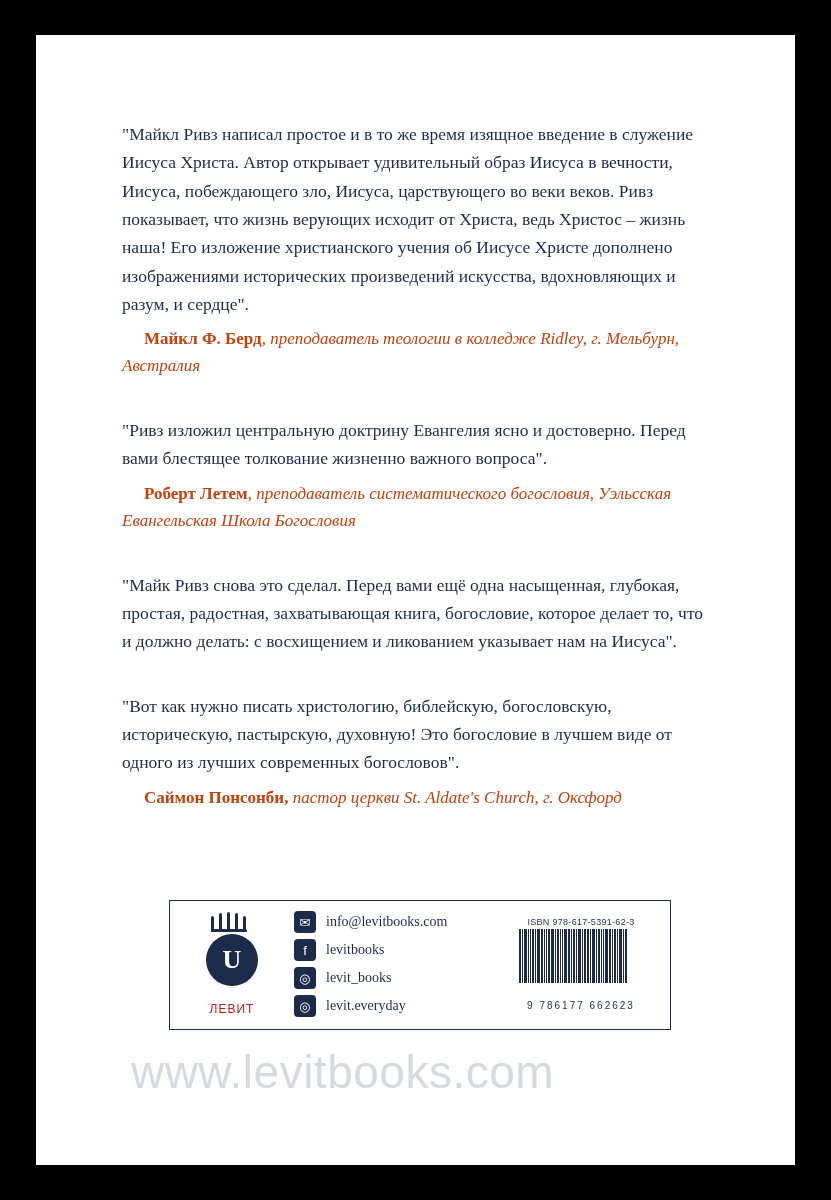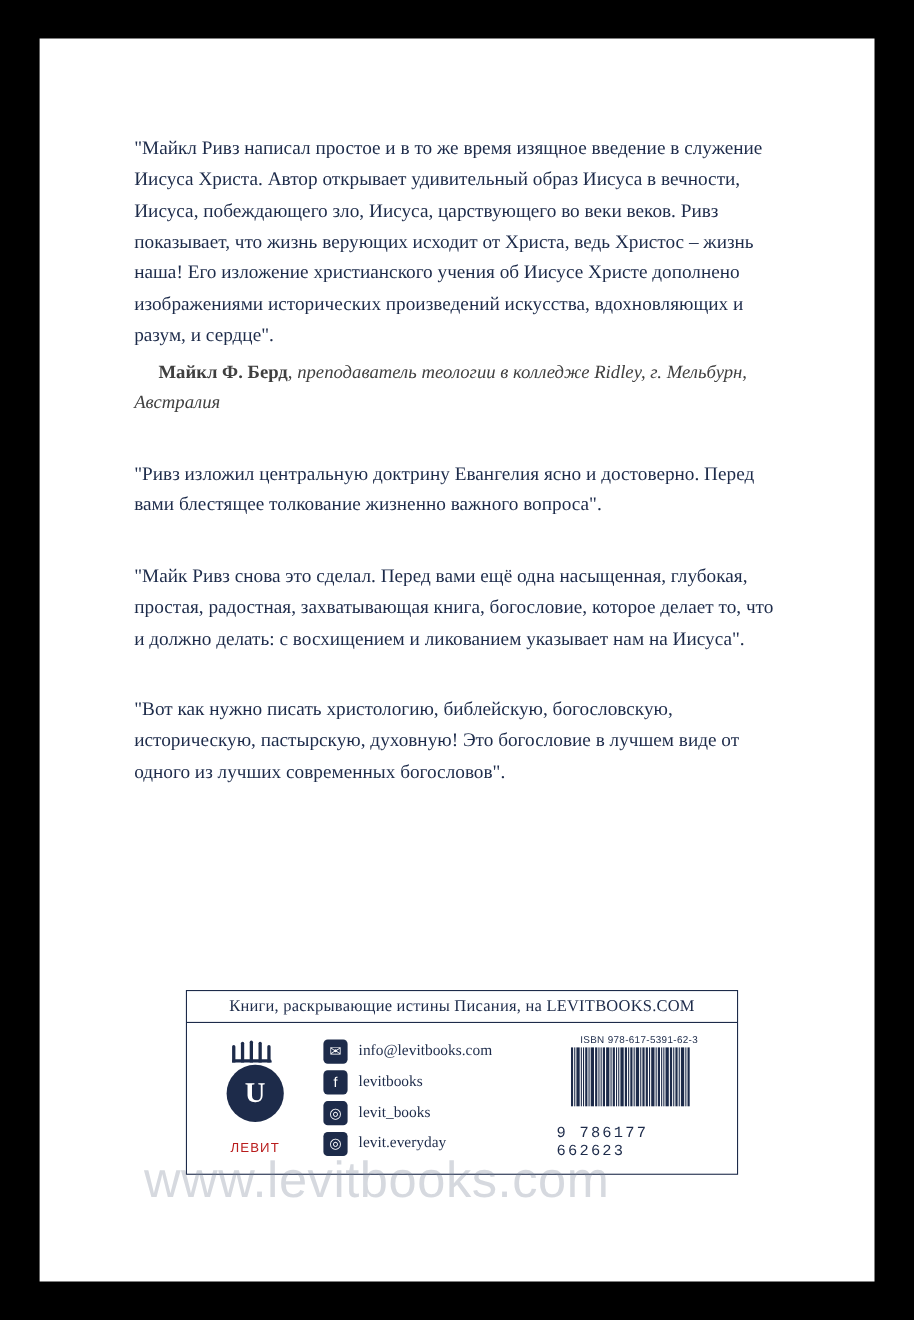--- a/index.html
+++ b/index.html
@@ -35,21 +35,21 @@
     font-size: 17.5px;
     line-height: 1.62;
     color: #1d2b4a;
     text-align: left;
     margin: 0;
   }
   .attribution {
     font-family: "Liberation Serif", serif;
     font-size: 17px;
     line-height: 1.58;
-    color: #404040;
+    color: #c2410c;
     margin: 8px 0 0 0;
     text-indent: 22px;
   }
   .attribution .who {
     font-weight: bold;
     font-style: normal;
   }
   .attribution .role {
     font-style: italic;
   }
@@ -172,22 +172,22 @@
     align-items: flex-end;
     gap: 1px;
     overflow: hidden;
   }
   .barcode i {
     display: block;
     background: #1d2b4a;
     height: 100%;
   }
   .barcode-digits {
-    font-family: Liberation Mono, monospace;
-    font-size: 14px;
+    font-family: Liberation Sans, sans-serif;
+    font-size: 10px;
     color: #1d2b4a;
     letter-spacing: 2px;
     margin-top: 17px;
   }
   .watermark {
     position: absolute;
     left: 0;
     top: 1010px;
     width: 613px;
     text-align: center;
@@ -209,38 +209,43 @@
       <p class="quote-text">"Майкл Ривз написал простое и в то же время изящное введение в служение Иисуса Христа. Автор открывает удивительный образ Иисуса в вечности, Иисуса, побеждающего зло, Иисуса, царствующего во веки веков. Ривз показывает, что жизнь верующих исходит от Христа, ведь Христос – жизнь наша! Его изложение христианского учения об Иисусе Христе дополнено изображениями исторических произведений искусства, вдохновляющих и разум, и сердце".</p>
       <p class="attribution">
         <span class="who">Майкл Ф. Берд</span><span class="role">, преподаватель теологии в колледже Ridley, г. Мельбурн, Австралия</span>
       </p>
     </div>
 
     <div class="spacer-lg"></div>
 
     <div class="quote-block">
       <p class="quote-text">"Ривз изложил центральную доктрину Евангелия ясно и достоверно. Перед вами блестящее толкование жизненно важного вопроса".</p>
+      <p class="attribution">
+        <span class="who">Роберт Летем</span><span class="role">, преподаватель систематического богословия, Уэльсская Евангельская Школа Богословия</span>
+      </p>
     </div>
 
     <div class="spacer-lg"></div>
 
     <div class="quote-block">
       <p class="quote-text">"Майк Ривз снова это сделал. Перед вами ещё одна насыщенная, глубокая, простая, радостная, захватывающая книга, богословие, которое делает то, что и должно делать: с восхищением и ликованием указывает нам на Иисуса".</p>
     </div>
 
     <div class="spacer-lg"></div>
 
     <div class="quote-block">
       <p class="quote-text">"Вот как нужно писать христологию, библейскую, богословскую, историческую, пастырскую, духовную! Это богословие в лучшем виде от одного из лучших современных богословов".</p>
+      <p class="attribution">
+        <span class="who">Саймон Понсонби,</span><span class="role"> пастор церкви St. Aldate's Church, г. Оксфорд</span>
+      </p>
     </div>
 
   </div>
 
   <div class="footer-panel">
-    <div class="footer-tagline">Книги, раскрывающие истины Писания, на LEVITBOOKS.COM</div>
     <div class="footer-body">
 
       <div class="logo-col">
         <div class="logo-crown">
           <span style="left:2px;  height:16px;"></span>
           <span style="left:10px; height:19px;"></span>
           <span style="left:18px; height:20px;"></span>
           <span style="left:26px; height:19px;"></span>
           <span style="left:34px; height:16px;"></span>
           <span style="left:2px; width:36px; height:3px;"></span>

